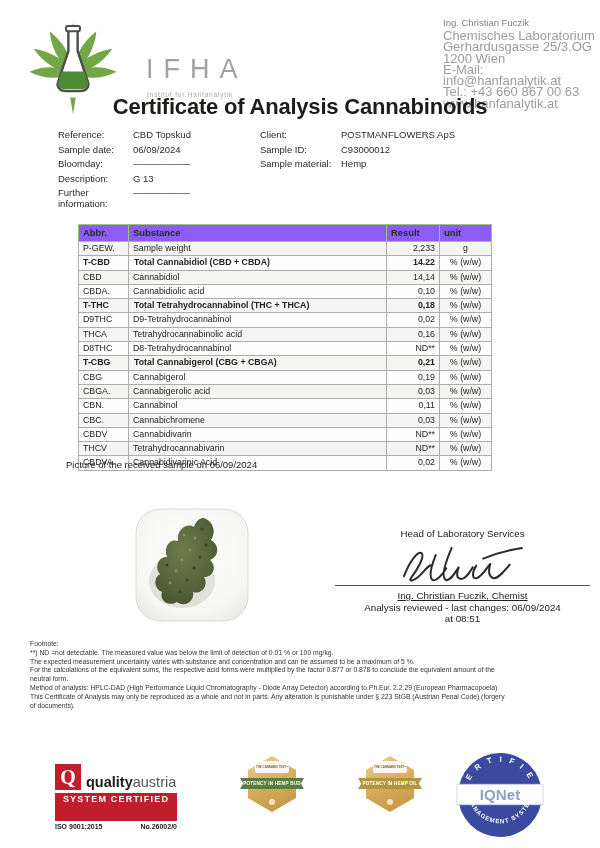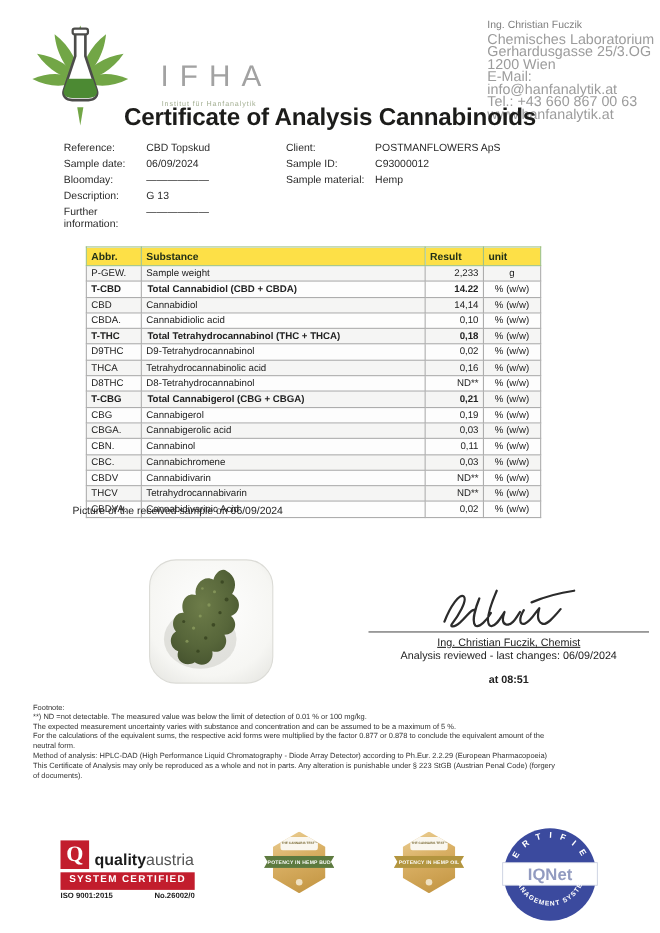--- a/index.html
+++ b/index.html
@@ -29,21 +29,21 @@
   .info-col.left  .info-label { width:75px; }
   .info-col.right .info-label { width:81px; }
   .info-value { font-size:9.5px; color:#2a2a2a; }
 
   
   table.coa { position:absolute; left:78px; top:224px; width:413px;
               border-collapse:collapse; table-layout:fixed; }
   table.coa th, table.coa td { border:1px solid #adadad; padding:1px 4px; font-size:8.8px;
               line-height:11.3px; color:#222; overflow:hidden; white-space:nowrap; }
   table.coa { border:1.5px solid #6b6b6b; }
-  table.coa thead th { background:#fde047; color:#223018; font-weight:bold; font-size:9.4px;
+  table.coa thead th { background:#8b5cf6; color:#223018; font-weight:bold; font-size:9.4px;
               height:17px; border:1px solid #9fc283; text-align:left; }
   col.c-abbr{ width:50px; } col.c-sub{ width:258px; } col.c-res{ width:53px; } col.c-unit{ width:52px; }
   td.c-res, th.c-res { text-align:right; padding-right:10px; }
   th.c-res { text-align:right; }
   td.c-unit, th.c-unit { text-align:center; }
   tbody tr { height:13.5px; }
   tbody tr:nth-child(odd) td { background:#f5f5f4; }
   tbody tr:nth-child(even) td { background:#fdfdfd; }
   tr.bold td.c-abbr, tr.bold td.c-sub, tr.bold td.c-res { font-weight:bold; }
   td.c-sub { padding-left:9px; }
@@ -54,37 +54,37 @@
   
   .dish { position:absolute; left:132px; top:505px; }
 
   
   .sig-block { position:absolute; left:335px; top:528px; width:255px; text-align:center; }
   .sig-heading { font-size:9.8px; color:#222; }
   .sig-svg { display:block; margin:2px auto 0; }
   .sig-rule { border:none; border-top:1px solid #555; width:100%; margin-top:0; }
   .sig-name { font-size:9.8px; margin-top:4px;text-decoration:underline; }
   .sig-review { font-size:9.8px; margin-top:1px; }
-  .sig-time { font-size:9.8px; margin-top:11px;font-weight:bold; }
+  .sig-time { font-size:9.8px; margin-top:0; }
 
   
   .footnote { position:absolute; left:30px; top:640px; width:555px; }
   .fn-title { font-size:6.8px; color:#333; line-height:8.8px; }
   .fn-line { font-size:6.8px; color:#333; line-height:8.8px; white-space:nowrap; }
 
   
   .qa-badge { position:absolute; left:55px; top:763px; width:122px; }
   .qa-row1 { display:flex; align-items:flex-end; height:27px; }
   .qa-q { width:26px; height:26px; background:#c21d2d; color:#fff; font-weight:bold; font-size:20px;
           display:flex; align-items:center; justify-content:center; font-family:"Liberation Serif", serif; }
   .qa-brand { margin-left:5px; font-size:14.5px; line-height:15px; }
   .qa-brand .b { font-weight:bold; color:#1b1b1b; }
   .qa-brand .l { color:#555; }
   .qa-banner { margin-top:3px; background:#c21d2d; color:#fff; text-align:center; font-weight:bold;
-               font-size:9px; letter-spacing:1.2px; height:16px; line-height:13px; }
+               font-size:9px; letter-spacing:1.2px; height:28px; line-height:13px; }
   .qa-iso-row { display:flex; justify-content:space-between; margin-top:2px; font-size:7px; font-weight:bold; color:#1b1b1b; }
 
   .hexbadge { position:absolute; top:756px; width:64px; height:62px; }
   .hexbadge.bud { left:240px; } .hexbadge.oil { left:358px; }
   .hex { position:absolute; left:8px; top:0; width:48px; height:56px;
          background:linear-gradient(160deg,#ecd096 0%,#d8ae62 45%,#c1933f 100%);
          clip-path:polygon(50% 0,100% 25%,100% 75%,50% 100%,0 75%,0 25%); }
   .hex-plaque { position:absolute; left:7px; top:5px; width:34px; height:12px; background:#faf7ef;
                 border-radius:2px; display:flex; align-items:center; justify-content:center; }
   .hex-plaque .t1 { font-size:5px; transform:scale(0.58); transform-origin:center; white-space:nowrap;
@@ -320,20 +320,21 @@
       <circle cx="63" cy="33" r="1.4"></circle>
         <circle cx="58" cy="45" r="1.5"></circle>
         <circle cx="50" cy="55" r="1.4"></circle>
       <circle cx="44" cy="66" r="1.5"></circle>
         <circle cx="38" cy="78" r="1.4"></circle>
         <circle cx="52" cy="30" r="1.2"></circle>
     </g>
   </svg>
 
   <div class="sig-block">
+    <div class="sig-heading">Head of Laboratory Services</div>
     <svg class="sig-svg" width="150" height="44" viewBox="0 0 150 50">
       <path d="M8,40 C14,24 24,10 28,14 C32,18 22,34 16,42 C13,46 18,46 24,41 C32,34 36,26 40,28 M44,16 C40,26 36,40 40,44 C44,47 52,38 56,31 M62,8 C56,22 50,40 55,44 C60,47 66,36 70,30 C68,36 67,42 72,43 C78,44 82,36 86,30 M90,28 C85,36 85,44 91,42 C98,39 102,30 106,26 C104,33 104,40 109,42 C114,44 122,34 128,27 M98,20 C112,14 128,10 142,8" fill="none" stroke="#2b2b2b" stroke-width="2.3" stroke-linecap="round" stroke-linejoin="round"></path>
     </svg>
     <hr class="sig-rule">
     <div class="sig-name">Ing. Christian Fuczik, Chemist</div>
     <div class="sig-review">Analysis reviewed - last changes: 06/09/2024</div>
     <div class="sig-time">at 08:51</div>
   </div>
 
   <div class="footnote">

